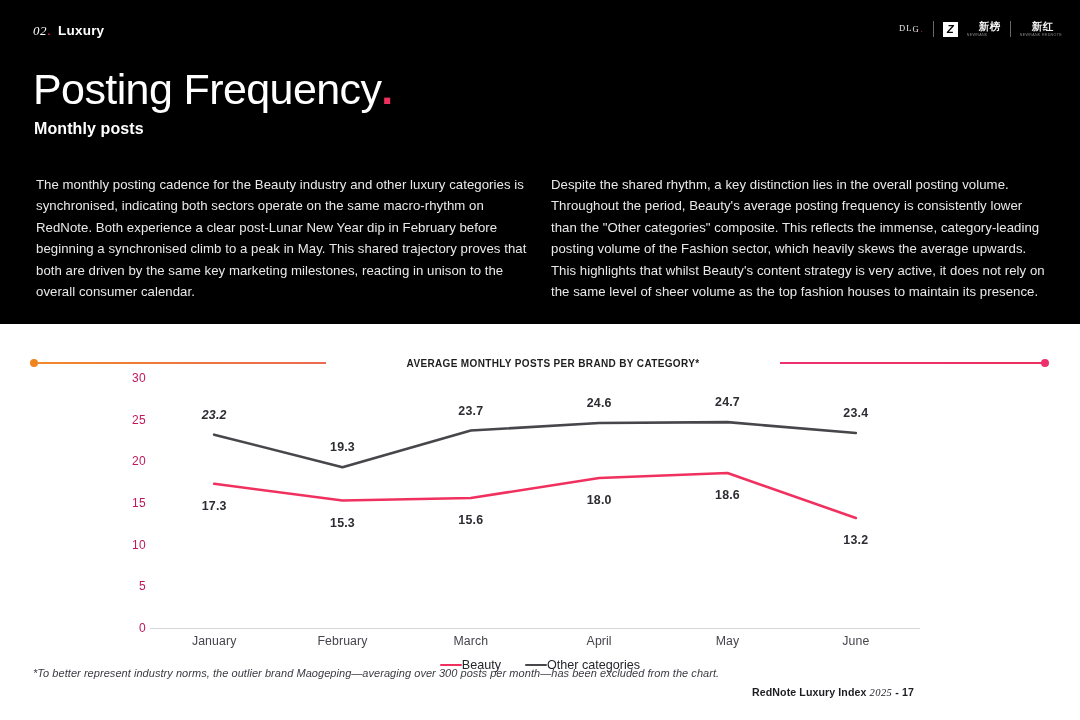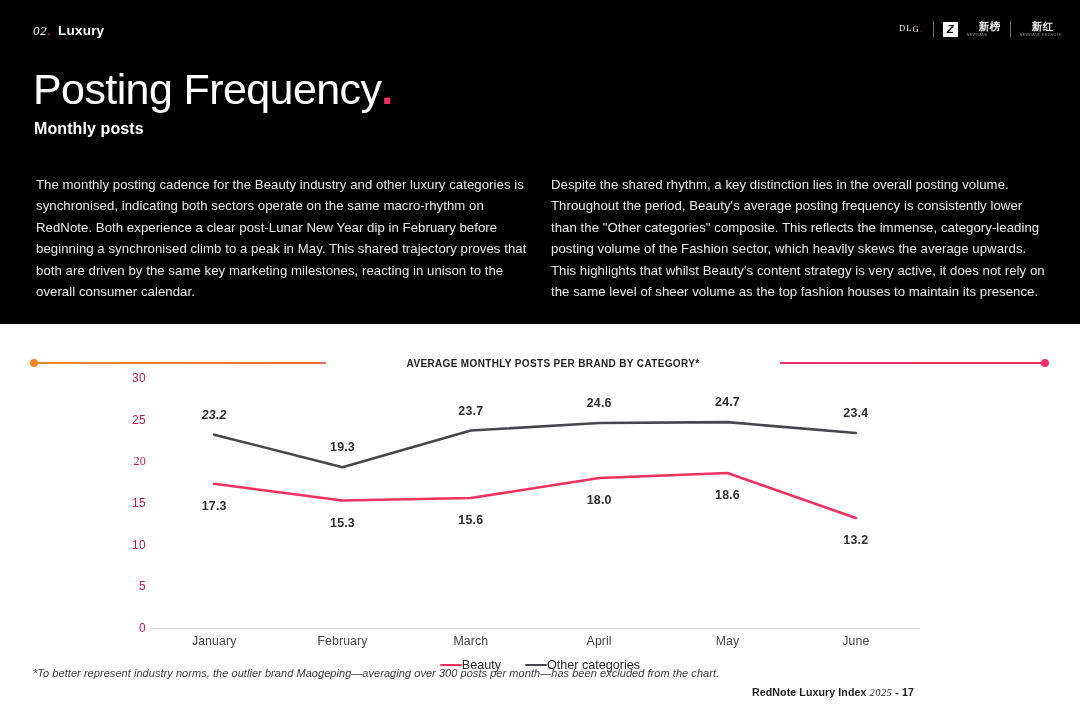--- a/index.html
+++ b/index.html
@@ -187,21 +187,21 @@
       <div class="chart-title">AVERAGE MONTHLY POSTS PER BRAND BY CATEGORY*</div>
       <div class="rule r">
         <span class="endcap right"></span>
       </div>
     </div>
 
     <div class="plot">
       <div class="ylabels">
           <span style="top: 0px;">30</span>
           <span style="top: 41.6667px;">25</span>
-          <span style="top: 83.3333px; font-family: Liberation Serif, serif;">20</span>
+          <span style="top: 83.3333px;">20</span>
           <span style="top: 125px;">15</span>
           <span style="top: 166.667px;">10</span>
           <span style="top: 208.333px;">5</span>
           <span style="top: 250px;">0</span>
         </div>
       <div class="grid-base"></div>
       <svg class="lines" viewBox="0 0 1080 250" preserveAspectRatio="none">
         <g id="series-paths">
             <polyline points="214.16666666666669,105.83333333333334 342.5,122.5 470.8333333333333,120 599.1666666666667,100 727.5,95 855.8333333333334,140" fill="none" stroke="#f0315f" stroke-width="2.6" stroke-linejoin="round" stroke-linecap="round"></polyline>
             <polyline points="214.16666666666669,56.66666666666666 342.5,89.16666666666669 470.8333333333333,52.50000000000003 599.1666666666667,44.99999999999997 727.5,44.16666666666666 855.8333333333334,55.00000000000003" fill="none" stroke="#46464b" stroke-width="2.6" stroke-linejoin="round" stroke-linecap="round"></polyline>

